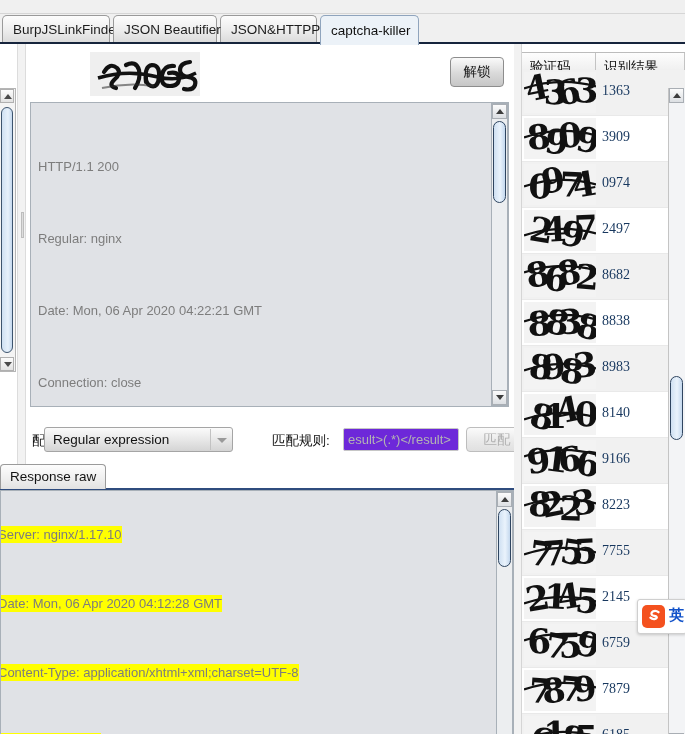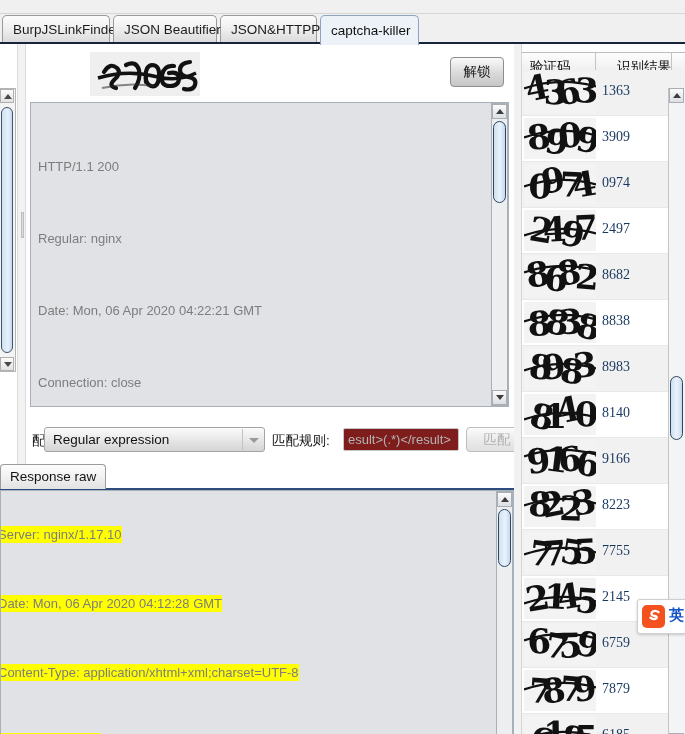--- a/index.html
+++ b/index.html
@@ -74,30 +74,30 @@
   .vscroll .ar.dn{bottom:0;}
   .vscroll .ar i{position:absolute;left:3px;width:0;height:0;border-left:4px solid transparent;border-right:4px solid transparent;}
   .vscroll .ar.up i{top:4px;border-bottom:5px solid #3c3c3c;}
   .vscroll .ar.dn i{top:4px;border-top:5px solid #3c3c3c;}
   .vscroll .th{position:absolute;left:1px;width:13px;border-radius:7px;background:linear-gradient(to right,#cfe0f2,#eaf3fc 55%,#c4d8ee);border:1px solid #2f4560;box-sizing:border-box;}
 
   
   .cfgrow{position:absolute;left:-26px;top:381px;width:514px;height:30px;}
   .cfglabel{position:absolute;top:7px;font-size:13.5px;color:#111;white-space:nowrap;}
   .combo{
-    position:absolute;left:44px;top:2px;width:221px;height:25px;box-sizing:border-box;
+    position:absolute;left:44px;top:2px;width:189px;height:25px;box-sizing:border-box;
     border:1px solid #a5a5a5;border-radius:3px;
     background:linear-gradient(to bottom,#fbfbfb,#e6e6e6 55%,#d4d4d4);
   }
   .combo .cval{position:absolute;left:8px;top:4px;font-size:13.5px;color:#111;}
   .combo .carrow{position:absolute;right:1px;top:1px;width:20px;height:21px;border-left:1px solid #c2c2c2;}
   .combo .carrow i{position:absolute;left:6px;top:9px;width:0;height:0;border-left:5px solid transparent;border-right:5px solid transparent;border-top:5px solid #9a9a9a;}
   .rulefield{
     position:absolute;left:343px;top:3px;width:116px;height:23px;box-sizing:border-box;
-    border:1px solid #c6c6c6;border-radius:2px;background:#7f1d1d;
+    border:1px solid #c6c6c6;border-radius:2px;background:#6d28d9;
     color:#b3b3b3;font-size:13px;line-height:21px;padding-left:4px;overflow:hidden;white-space:nowrap;
   }
   .matchbtn{
     position:absolute;left:466px;top:2px;width:62px;height:25px;box-sizing:border-box;
     border:1px solid #bdbdbd;border-radius:4px;background:linear-gradient(to bottom,#fbfbfb,#eaeaea 55%,#e0e0e0);
     color:#b0b0b0;font-size:13.5px;text-align:center;line-height:23px;
     font-family:"DejaVu Sans",sans-serif;
   }
 
   
@@ -118,21 +118,21 @@
   
   .rightsplit{position:absolute;left:514px;top:44px;width:8px;height:690px;background:#f2f2f2;border-right:1px solid #d5d5d5;box-sizing:border-box;}
 
   
   .tablewrap{position:absolute;left:522px;top:44px;width:163px;height:690px;background:#ffffff;overflow:hidden;}
   .thead{position:absolute;left:0;top:8px;width:163px;height:28px;box-sizing:border-box;
     background:linear-gradient(to bottom,#fdfdfd,#f1f1f1 60%,#e7e7e7);
     border-top:1px solid #bcbcbc;border-bottom:1px solid #a9a9a9;}
   .thead .th{position:absolute;top:0;height:27px;line-height:27px;font-size:13.5px;color:#101010;padding-left:8px;box-sizing:border-box;}
   .thead .th.c1{left:0;width:74px;border-right:1px solid #c3c3c3;}
-  .thead .th.c2{left:61px;width:89px;border-right:1px solid #c3c3c3;text-align:right;}
+  .thead .th.c2{left:74px;width:89px;border-right:1px solid #c3c3c3;}
 
   .tbody{position:absolute;left:0;top:36px;width:163px;height:654px;}
   .trow{position:absolute;left:0;width:163px;box-sizing:border-box;border-bottom:1px solid #e9e9e9;overflow:hidden;}
   .trow.odd{background:#f1f1f1;}
   .trow.even{background:#ffffff;}
   .tcell-img{position:absolute;left:2px;top:2px;width:72px;overflow:hidden;}
   .tcell-img svg{display:block;}
   .tcell-txt{position:absolute;left:80px;font-size:14px;color:#17375e;font-family:"Liberation Serif",serif;}
 
   .tvscroll{position:absolute;left:146px;top:44px;width:17px;height:690px;box-sizing:border-box;background:#f3f4f6;border-left:1px solid #c4c4c4;}

